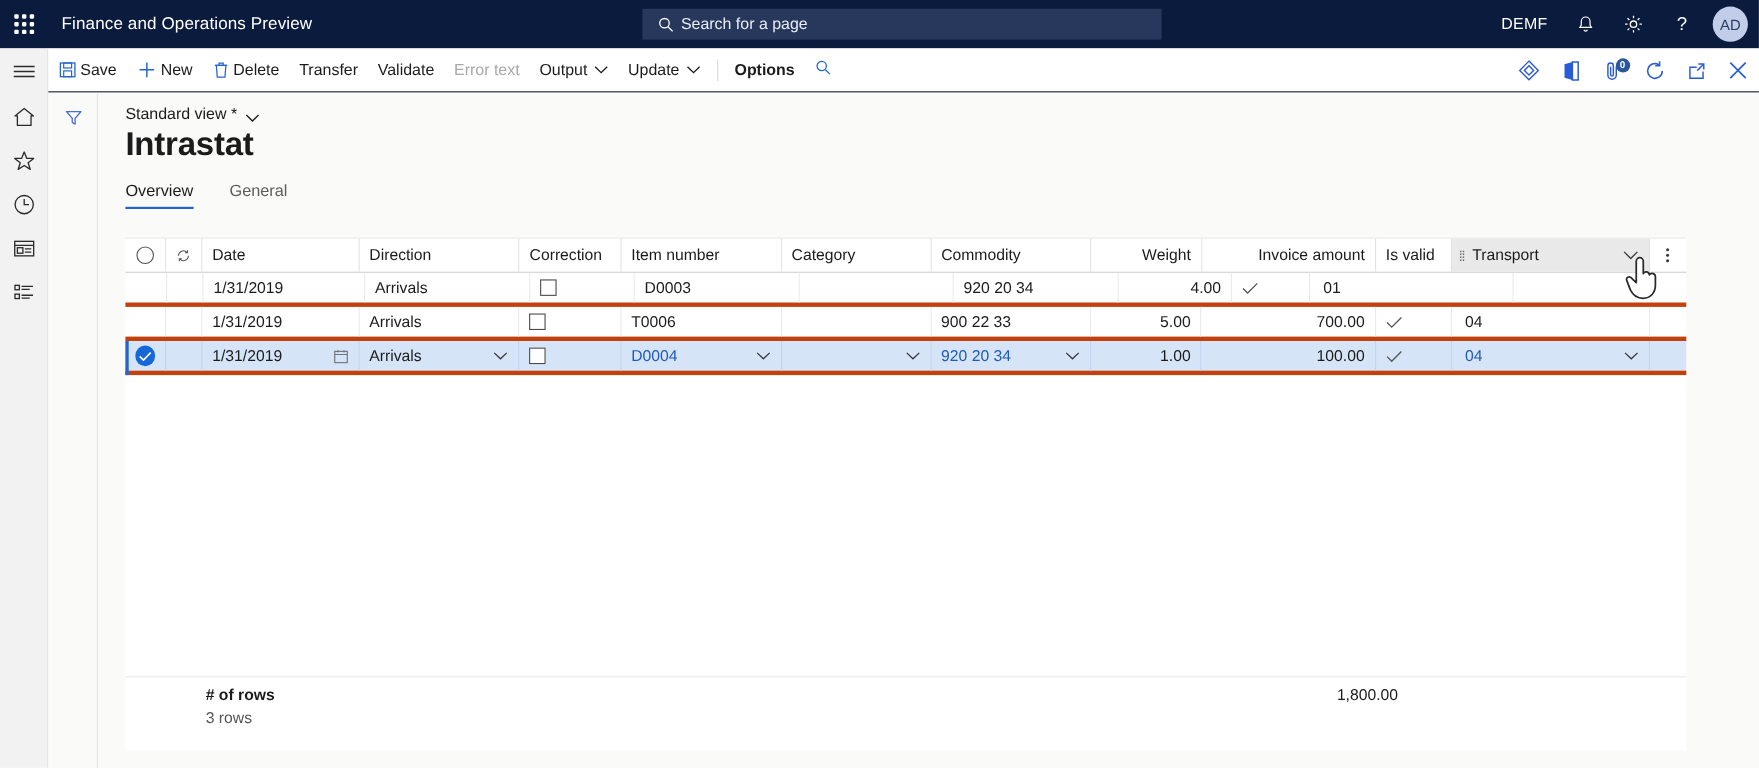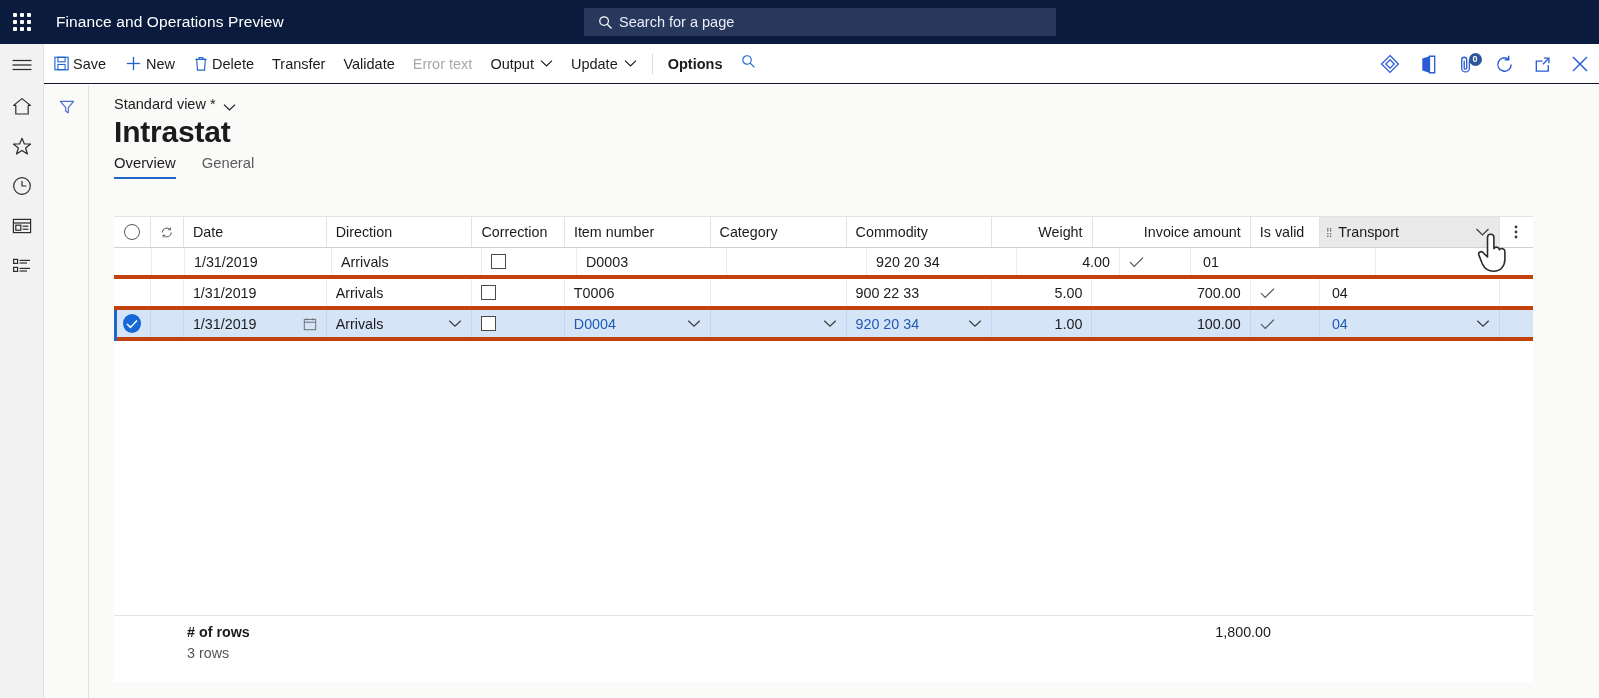--- a/index.html
+++ b/index.html
@@ -136,21 +136,21 @@
   .viewsel {
     display: inline-flex; align-items: flex-end;
     margin-top: 11px; font-size: 14.5px; color: #1b1b1b; cursor: pointer;
   }
   .viewsel .vchev { margin-left: 7px; display: flex; }
   .pagetitle {
     font-size: 30px; font-weight: bold; color: #1b1b1b;
     margin-top: 2px; letter-spacing: -.2px;
   }
   .tabs {
-    display: flex; align-items: flex-end; margin-top: 6px; gap: 26px;
+    display: flex; align-items: flex-end; margin-top: 17px; gap: 33px;
   }
   .tab {
     font-size: 14.8px; color: #5c5c5c; padding-bottom: 6px;
     cursor: pointer; border-bottom: 2px solid transparent;
   }
   .tab.active { color: #1b1b1b; border-bottom-color: #2266cc; }
 
   
   .grid {
     position: absolute; left: 114px; top: 216px;
@@ -243,20 +243,43 @@
   <div class="searchbox">
     <span class="sicon">
       <svg width="15" height="15" viewBox="0 0 16 16">
           <circle cx="6.5" cy="6.5" r="4.6" fill="none" stroke="#ffffff" stroke-width="1.3"></circle>
           <line x1="9.9" y1="9.9" x2="14.4" y2="14.4" stroke="#ffffff" stroke-width="1.3"></line>
         </svg>
     </span>
     <span class="stext">Search for a page</span>
   </div>
 
+  <div class="topright">
+    <div class="tr-item tr-company">DEMF</div>
+    <div class="tr-item tr-icon">
+      <svg width="19" height="19" viewBox="0 0 20 20">
+          <path d="M10 2.6c-2.5 0-4.2 1.9-4.2 4.3v3.4l-1.3 2.2h11L14.2 10.3V6.9c0-2.4-1.7-4.3-4.2-4.3z" fill="none" stroke="#fff" stroke-width="1.15"></path>
+          <path d="M8.3 14.8a1.8 1.8 0 0 0 3.4 0" fill="none" stroke="#fff" stroke-width="1.15"></path>
+        </svg>
+    </div>
+    <div class="tr-item tr-icon">
+      <svg width="20" height="20" viewBox="0 0 20 20">
+          <circle cx="10" cy="10" r="2.9" fill="none" stroke="#fff" stroke-width="1.2"></circle>
+          <g stroke="#fff" stroke-width="1.2" fill="none">
+            <path d="M10 2.4v2.2M10 15.4v2.2M2.4 10h2.2M15.4 10h2.2M4.6 4.6l1.6 1.6M13.8 13.8l1.6 1.6M15.4 4.6l-1.6 1.6M6.2 13.8l-1.6 1.6"></path>
+          </g>
+        </svg>
+    </div>
+    <div class="tr-item tr-icon">
+      <svg width="20" height="20" viewBox="0 0 20 20">
+          <text x="10" y="15.5" font-family="Liberation Sans, sans-serif" font-size="17" fill="#fff" text-anchor="middle">?</text>
+        </svg>
+    </div>
+    <div class="avatar">AD</div>
+  </div>
 </div>
 
 <div class="rail">
   <div class="rail-btn">
     <svg width="22" height="16" viewBox="0 0 22 16">
         <g stroke="#2b2b2b" stroke-width="1.25">
           <line x1="1.5" y1="3.5" x2="20.5" y2="3.5"></line>
           <line x1="1.5" y1="8" x2="20.5" y2="8"></line>
           <line x1="1.5" y1="12.5" x2="20.5" y2="12.5"></line>
         </g>

